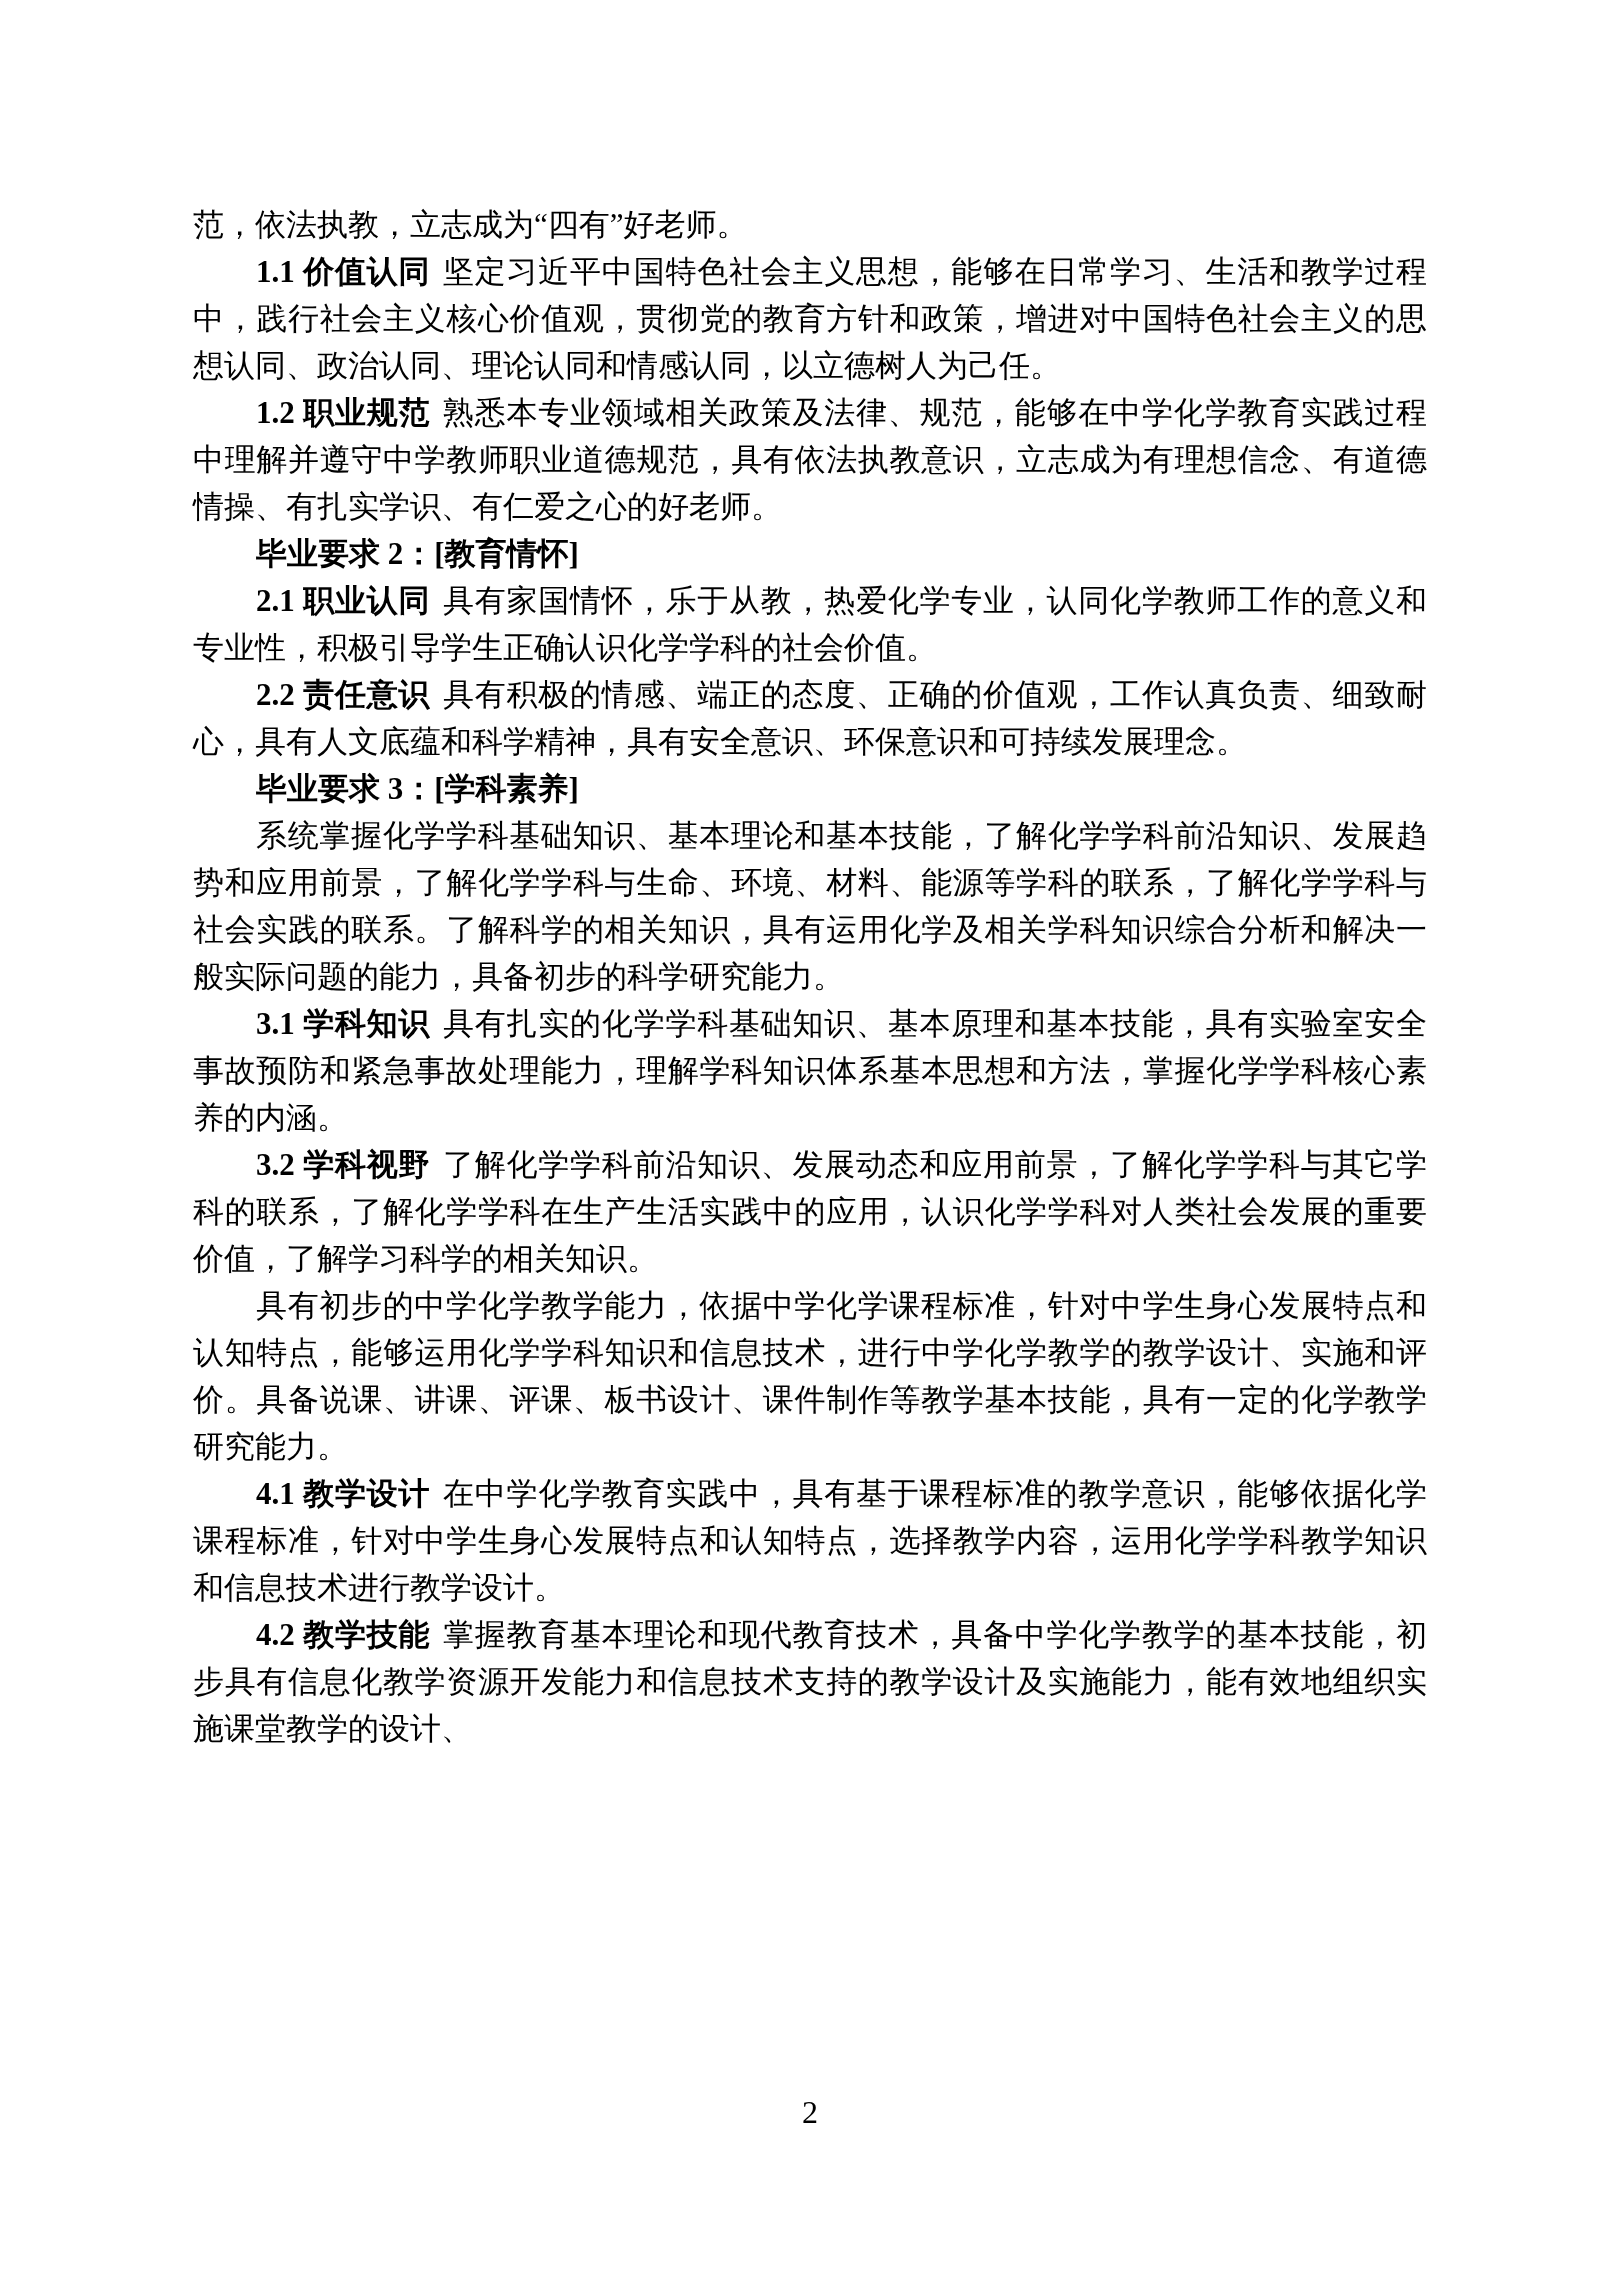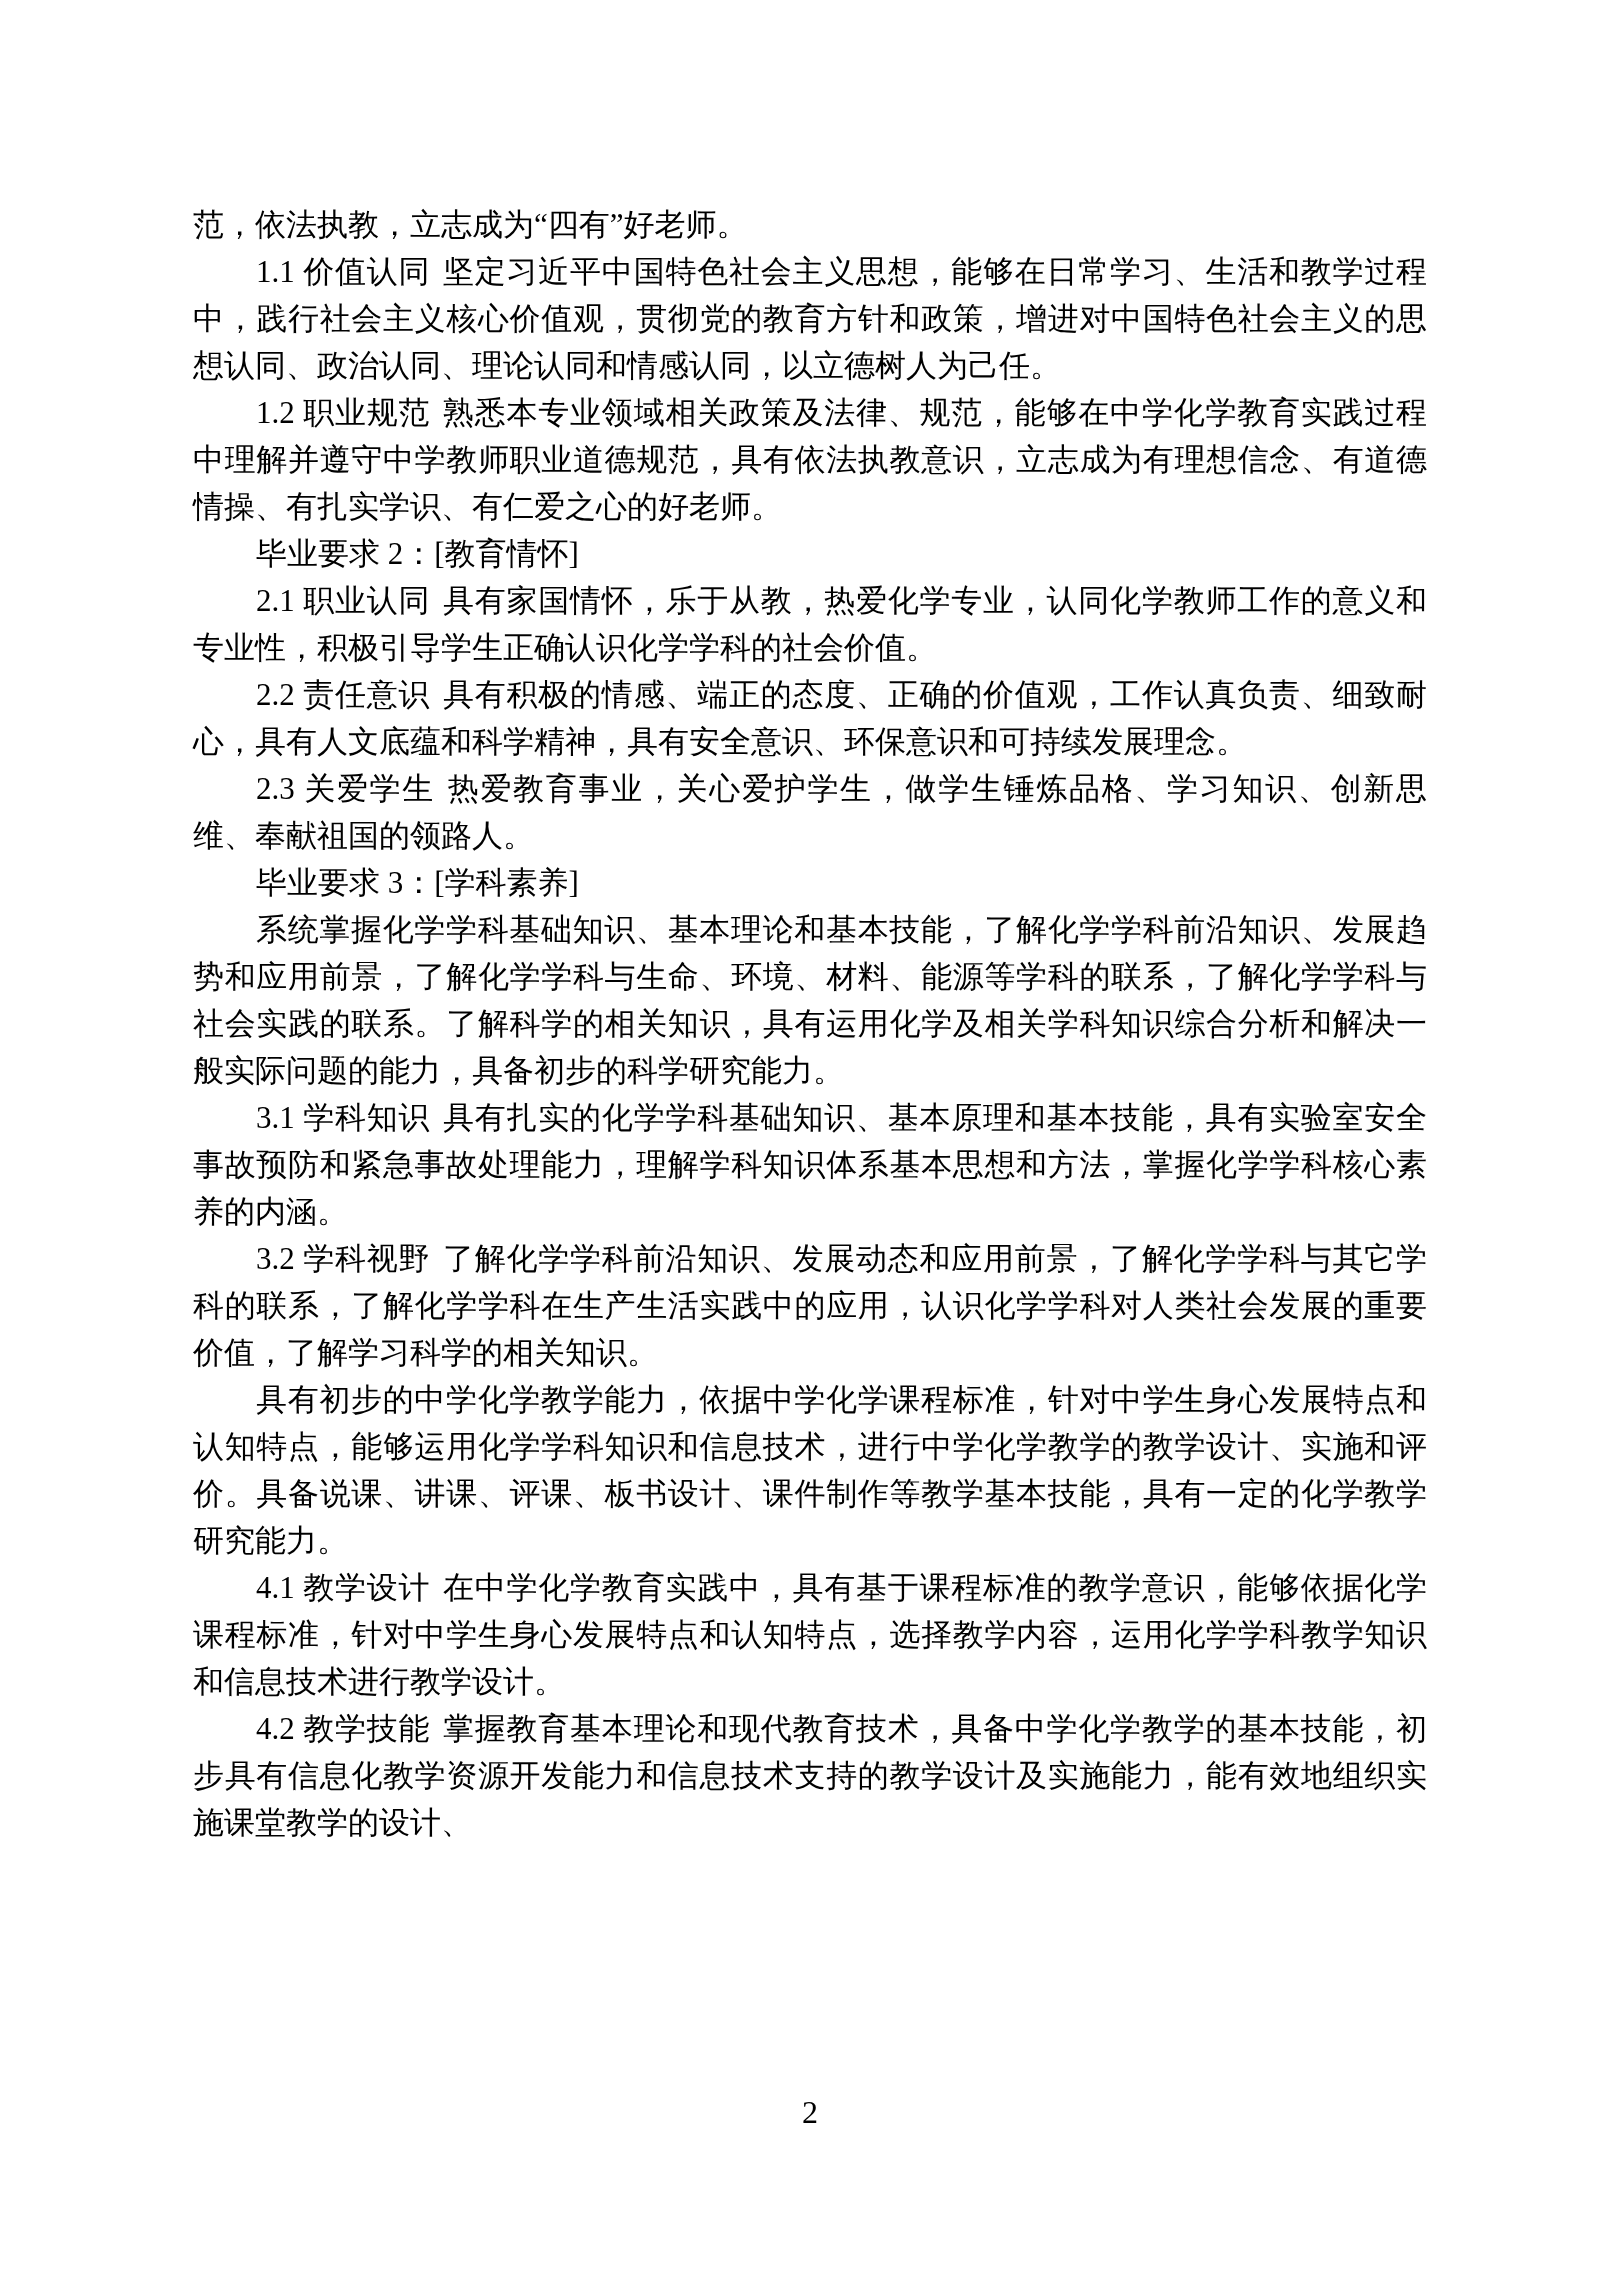--- a/index.html
+++ b/index.html
@@ -27,21 +27,21 @@
   }
   .para {
     margin: 0;
     padding: 0;
     text-indent: 63px;
   }
   .para.continuation {
     text-indent: 0;
   }
   .lead {
-    font-weight: 400;
+    font-weight: 700;
     margin-right: 12.7px;
   }
   .page-footer {
     position: absolute;
     left: 0;
     right: 0;
     top: 2094px;
     text-align: center;
     font-size: 32px;
     line-height: 37px;
@@ -51,21 +51,20 @@
 <body>
 
 <div class="page">
   <main class="doc">
       <p class="para continuation"><span>范，依法执教，立志成为“四有”好老师。</span></p>
       <p class="para body"><b class="lead">1.1 价值认同</b><span>坚定习近平中国特色社会主义思想，能够在日常学习、生活和教学过程中，践行社会主义核心价值观，贯彻党的教育方针和政策，增进对中国特色社会主义的思想认同、政治认同、理论认同和情感认同，以立德树人为己任。</span></p>
       <p class="para body"><b class="lead">1.2 职业规范</b><span>熟悉本专业领域相关政策及法律、规范，能够在中学化学教育实践过程中理解并遵守中学教师职业道德规范，具有依法执教意识，立志成为有理想信念、有道德情操、有扎实学识、有仁爱之心的好老师。</span></p>
       <p class="para heading"><b class="lead">毕业要求 2：[教育情怀]</b></p>
       <p class="para body"><b class="lead">2.1 职业认同</b><span>具有家国情怀，乐于从教，热爱化学专业，认同化学教师工作的意义和专业性，积极引导学生正确认识化学学科的社会价值。</span></p>
       <p class="para body"><b class="lead">2.2 责任意识</b><span>具有积极的情感、端正的态度、正确的价值观，工作认真负责、细致耐心，具有人文底蕴和科学精神，具有安全意识、环保意识和可持续发展理念。</span></p>
-      <p class="para body"><b class="lead">2.3 关爱学生</b><span>热爱教育事业，关心爱护学生，做学生锤炼品格、学习知识、创新思维、奉献祖国的领路人。</span></p>
       <p class="para heading"><b class="lead">毕业要求 3：[学科素养]</b></p>
       <p class="para body"><span>系统掌握化学学科基础知识、基本理论和基本技能，了解化学学科前沿知识、发展趋势和应用前景，了解化学学科与生命、环境、材料、能源等学科的联系，了解化学学科与社会实践的联系。了解科学的相关知识，具有运用化学及相关学科知识综合分析和解决一般实际问题的能力，具备初步的科学研究能力。</span></p>
       <p class="para body"><b class="lead">3.1 学科知识</b><span>具有扎实的化学学科基础知识、基本原理和基本技能，具有实验室安全事故预防和紧急事故处理能力，理解学科知识体系基本思想和方法，掌握化学学科核心素养的内涵。</span></p>
       <p class="para body"><b class="lead">3.2 学科视野</b><span>了解化学学科前沿知识、发展动态和应用前景，了解化学学科与其它学科的联系，了解化学学科在生产生活实践中的应用，认识化学学科对人类社会发展的重要价值，了解学习科学的相关知识。</span></p>
       <p class="para body"><span>具有初步的中学化学教学能力，依据中学化学课程标准，针对中学生身心发展特点和认知特点，能够运用化学学科知识和信息技术，进行中学化学教学的教学设计、实施和评价。具备说课、讲课、评课、板书设计、课件制作等教学基本技能，具有一定的化学教学研究能力。</span></p>
       <p class="para body"><b class="lead">4.1 教学设计</b><span>在中学化学教育实践中，具有基于课程标准的教学意识，能够依据化学课程标准，针对中学生身心发展特点和认知特点，选择教学内容，运用化学学科教学知识和信息技术进行教学设计。</span></p>
       <p class="para body"><b class="lead">4.2 教学技能</b><span>掌握教育基本理论和现代教育技术，具备中学化学教学的基本技能，初步具有信息化教学资源开发能力和信息技术支持的教学设计及实施能力，能有效地组织实施课堂教学的设计、</span></p>
     </main>
   <div class="page-footer">
     <span>2</span>

